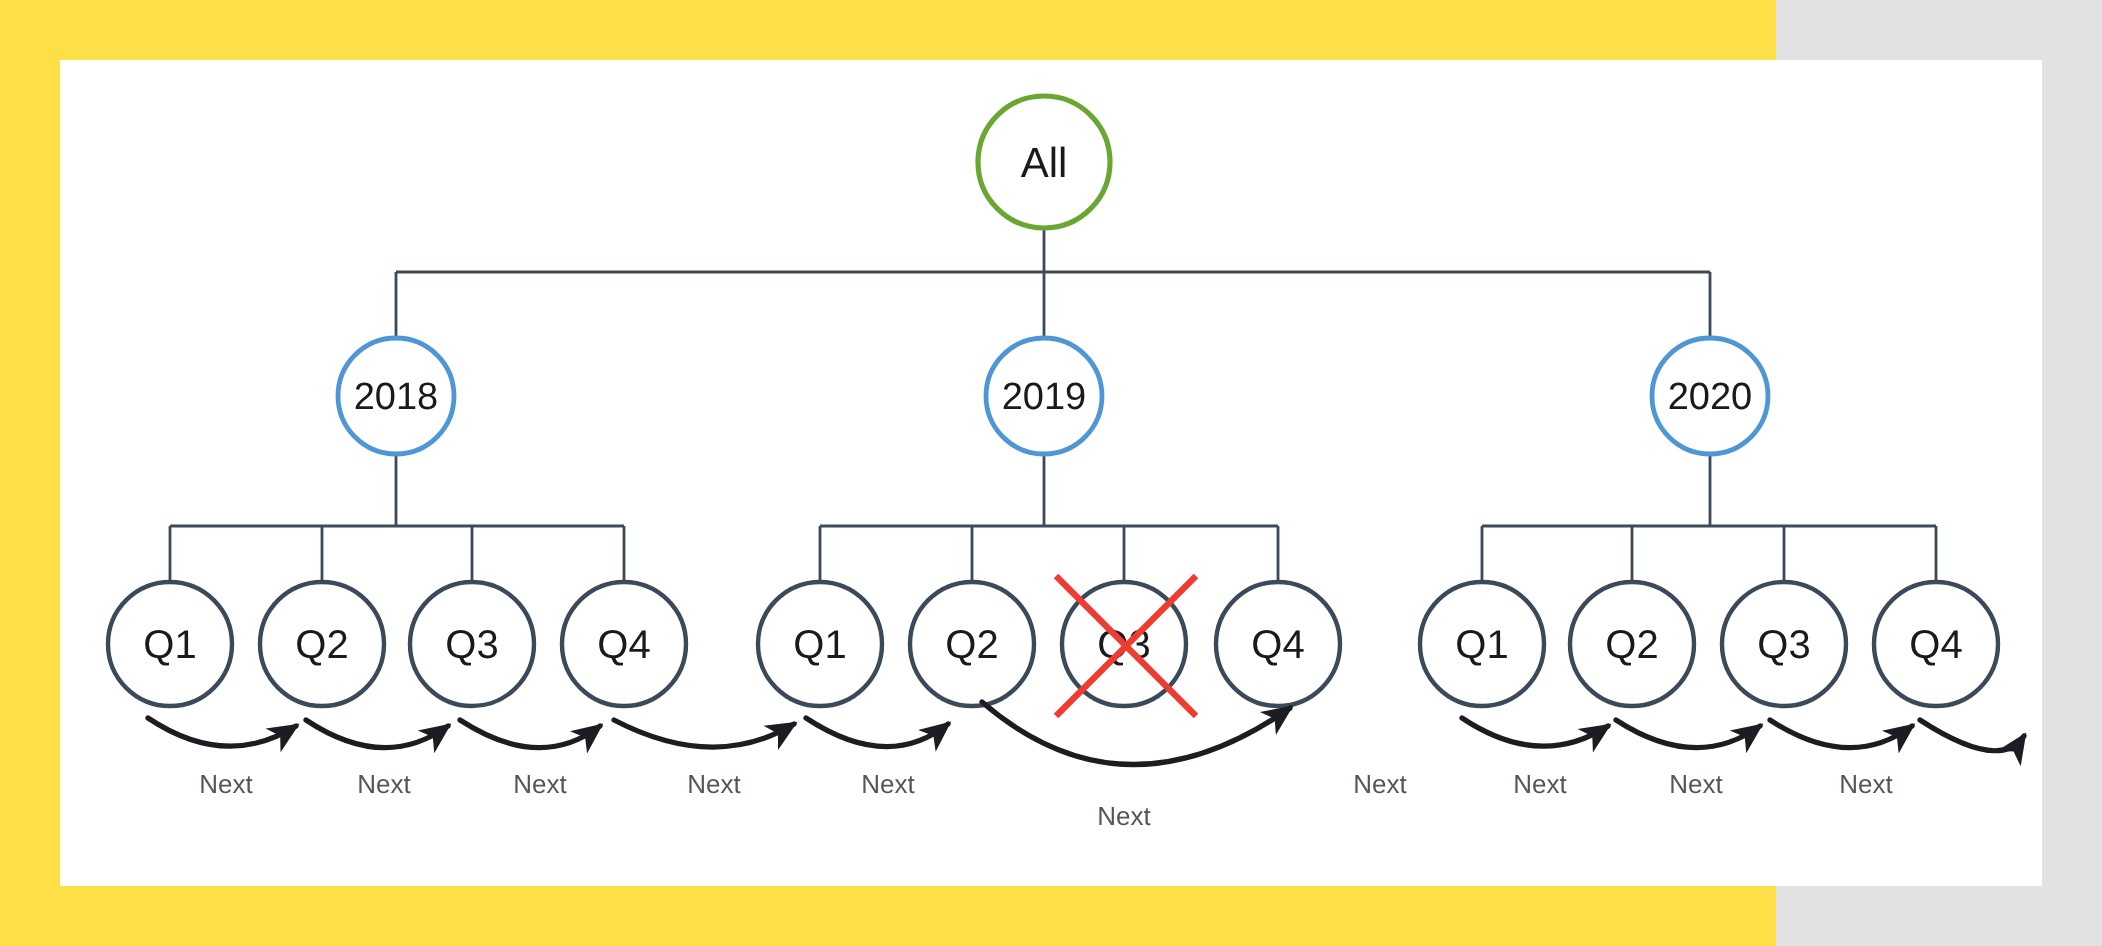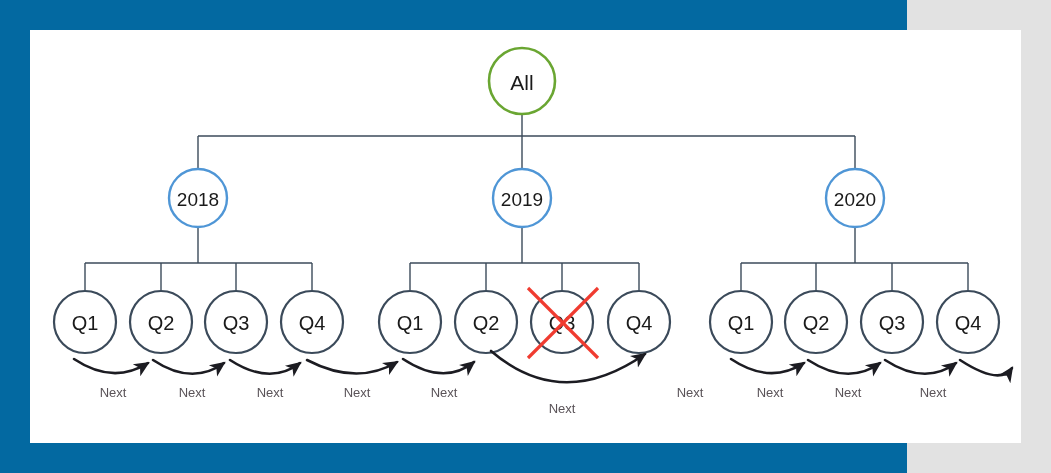--- a/index.html
+++ b/index.html
@@ -8,22 +8,21 @@
     background: #e2e2e2;
     width: 1051px;
     height: 473px;
     overflow: hidden;
     font-family: "Liberation Sans", sans-serif;
   }
   #root {
     position: relative;
     width: 888px;
     height: 473px;
-    background: #0369a1;
-    padding-left: 19px;
+    background: #fde047;
   }
   #canvas {
     position: absolute;
     left: 30px;
     top: 30px;
     width: 991px;
     height: 413px;
     background: #ffffff;
   }
   #diagram {

